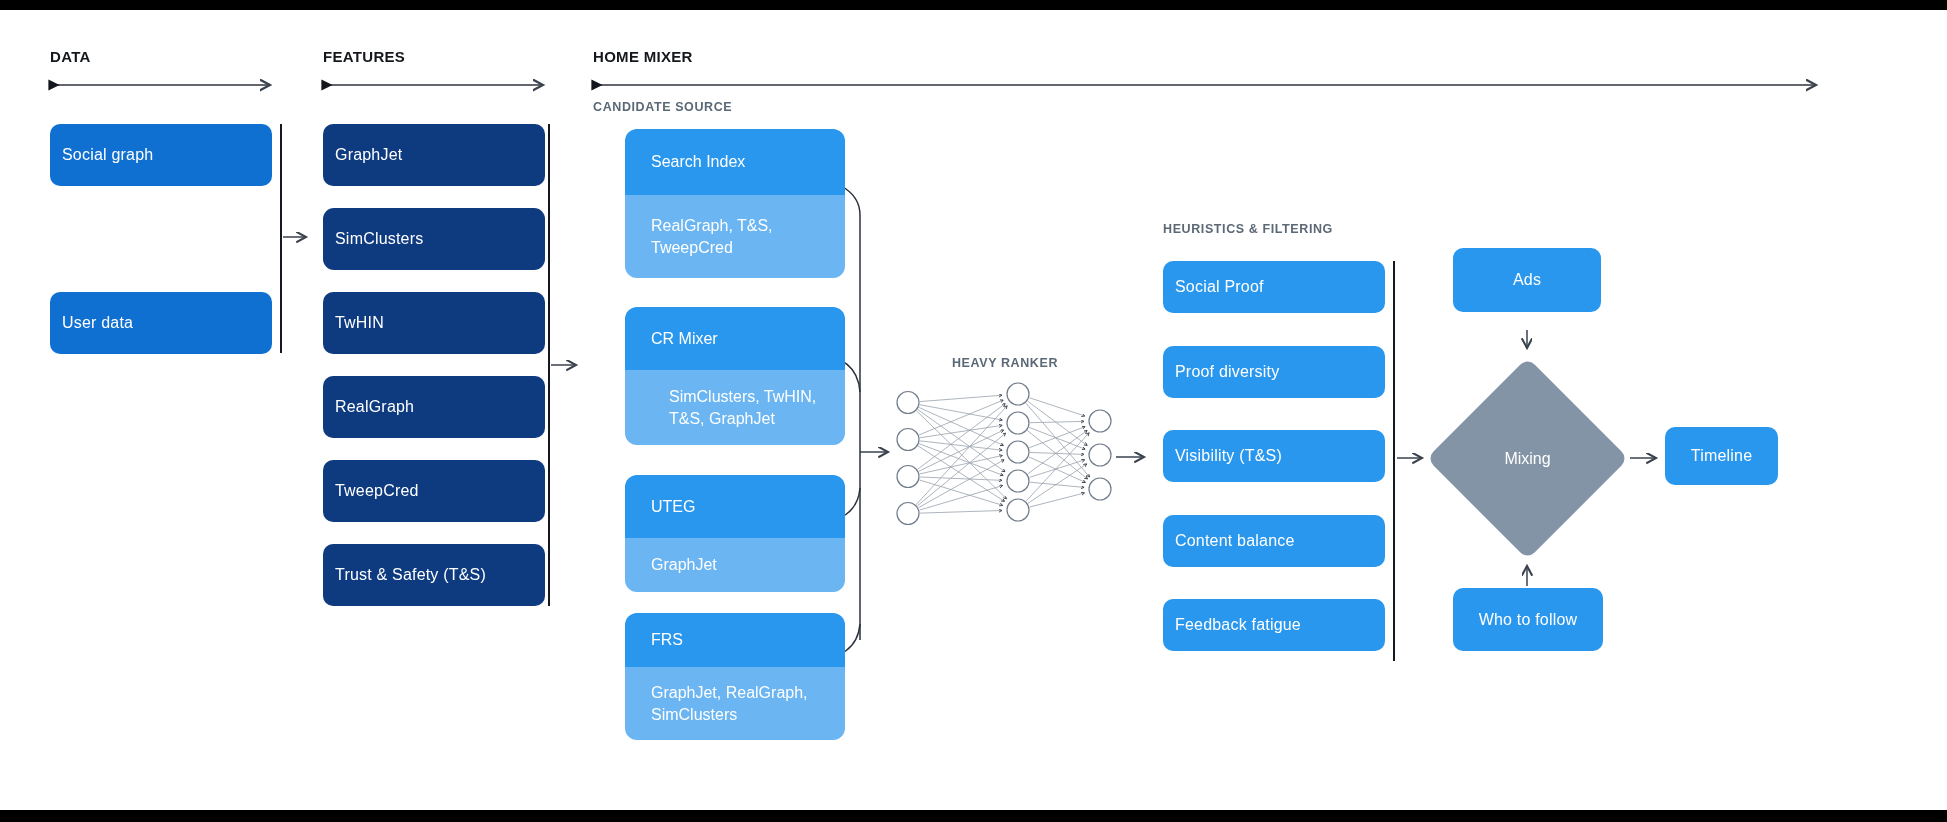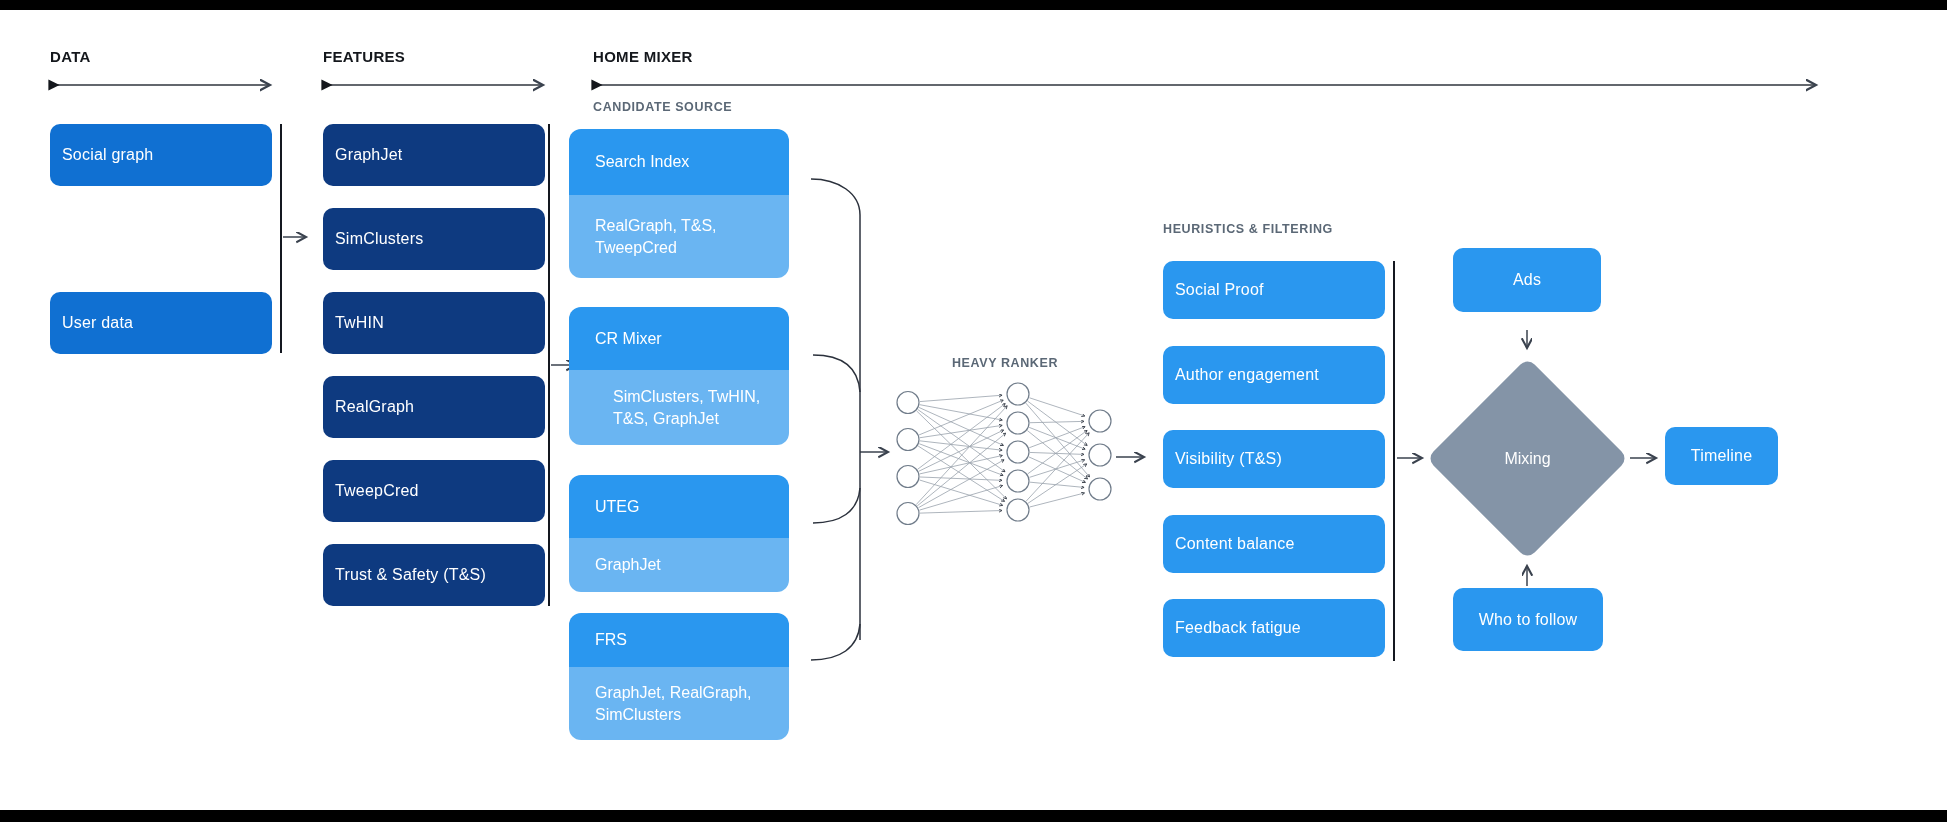--- a/index.html
+++ b/index.html
@@ -18,22 +18,22 @@
     position:absolute;z-index:2;font-size:12.5px;font-weight:600;color:#5b6876;letter-spacing:.6px;
   }
   .box{
     position:absolute;z-index:2;display:flex;align-items:center;
     border-radius:10px;color:#fff;font-size:16px;font-weight:500;letter-spacing:.2px;
     padding-left:12px;box-sizing:border-box;
   }
   .box.center{justify-content:center;padding-left:0;text-align:center;}
   .data-box{background:var(--data_box,#1070d2);width:222px;height:62px;left:50px;}
   .feat-box{background:var(--feature_box,#0e3a80);width:222px;height:62px;left:323px;}
-  .heur-box{background:var(--heuristic_box,#2a97ef);width:222px;height:58px;left:1163px;}
-  .cand{position:absolute;z-index:2;left:569px;width:220px;display:flex;flex-direction:column;border-radius:12px;}
+  .heur-box{background:var(--heuristic_box,#2a97ef);width:222px;height:52px;left:1163px;}
+  .cand{position:absolute;z-index:2;left:625px;width:220px;display:flex;flex-direction:column;border-radius:12px;}
   .cand .part1{
     background:var(--source_primary,#2a97ef);border-radius:12px 12px 0 0;
     display:flex;align-items:center;padding:0 16px 0 26px;box-sizing:border-box;
     color:#fff;font-size:16px;font-weight:500;
   }
   .cand .part2{
     background:var(--source_secondary,#6ab5f2);border-radius:0 0 12px 12px;
     display:flex;align-items:center;padding:0 16px 0 26px;box-sizing:border-box;
     color:#fff;font-size:16px;font-weight:500;line-height:1.32;
   }
@@ -147,21 +147,21 @@
   <div class="box data-box" style="top:124px;">
       <span>Social graph</span>
     </div>
   <div class="box data-box" style="top:292px;">
       <span>User data</span>
     </div>
 
   <div class="box feat-box" style="top:124px;">
       <span>GraphJet</span>
     </div>
-  <div class="box feat-box" style="top:208px;">
+  <div class="box feat-box" style="top:208px;border-radius:11px;">
       <span>SimClusters</span>
     </div>
   <div class="box feat-box" style="top:292px;">
       <span>TwHIN</span>
     </div>
   <div class="box feat-box" style="top:376px;">
       <span>RealGraph</span>
     </div>
   <div class="box feat-box" style="top:460px;">
       <span>TweepCred</span>
@@ -205,21 +205,21 @@
       </div>
   </div>
 
   <div class="sub-h" style="left:900px;top:356px;width:210px;text-align:center;">HEAVY RANKER</div>
 
   <div class="sub-h" style="left:1163px;top:222px;">HEURISTICS &amp; FILTERING</div>
   <div class="box heur-box" style="top:261px;">
       <span>Social Proof</span>
     </div>
   <div class="box heur-box" style="top:346px;">
-      <span>Author engagement</span>
+      <span>Proof diversity</span>
     </div>
   <div class="box heur-box" style="top:430px;">
       <span>Visibility (T&amp;S)</span>
     </div>
   <div class="box heur-box" style="top:515px;">
       <span>Content balance</span>
     </div>
   <div class="box heur-box" style="top:599px;">
       <span>Feedback fatigue</span>
     </div>

